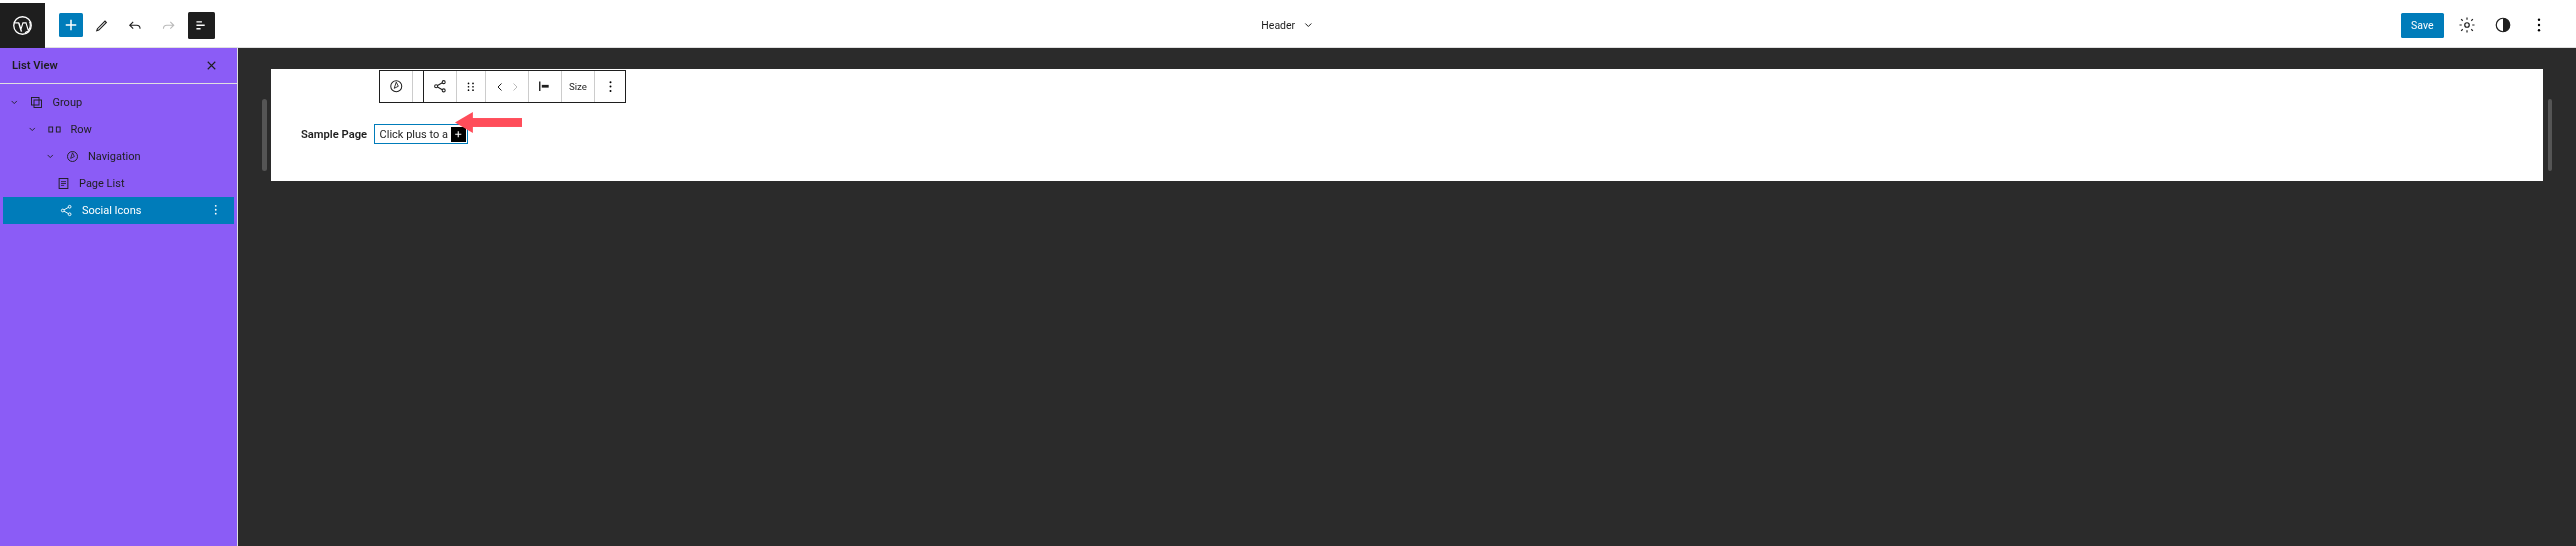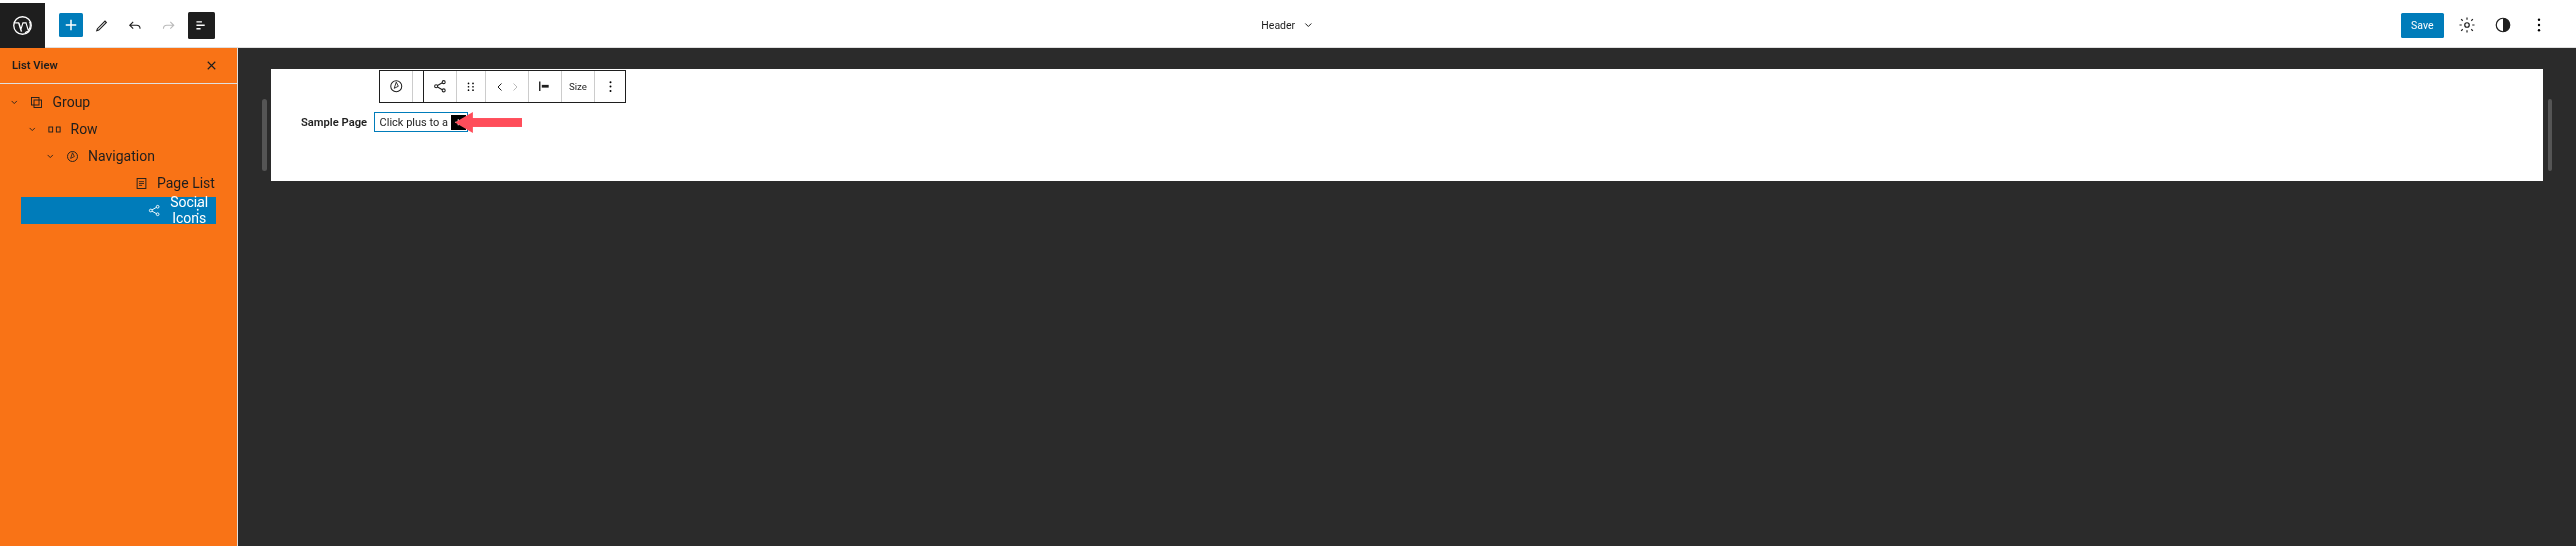--- a/index.html
+++ b/index.html
@@ -14,45 +14,45 @@
   .add-btn { width: 24px; height: 24px; background: #007cba; border-radius: 1.5px; display: flex; align-items: center; justify-content: center; color: #fff; }
   .add-btn svg { width: 18px; height: 18px; }
   .icon-btn { width: 27px; height: 27px; display: flex; align-items: center; justify-content: center; border-radius: 1.5px; background: transparent; }
   .icon-disabled { opacity: .3; }
   .listview-btn { background: #1e1e1e; color: #fff; }
   .topbar-center { position: absolute; left: 50%; transform: translateX(-50%); display: flex; align-items: center; gap: 7.5px; font-size: 10.5px; }
   .topbar-right { margin-left: auto; display: flex; align-items: center; gap: 9px; padding-right: 24px; }
   .save-btn { background: #007cba; color: #fff; padding: 6px 10.5px; border-radius: 1.5px; font-size: 10.5px; }
 
   
-  .sidebar { position: absolute; top: 48px; left: 0; width: 238px; bottom: 0; border-right: 0.7px solid #e0e0e0; background: #f97316; }
+  .sidebar { position: absolute; top: 48px; left: 0; width: 238px; bottom: 0; border-right: 0.7px solid #e0e0e0; background: #8b5cf6; }
   .sidebar-header { height: 36px; display: flex; align-items: center; padding: 0 12px; border-bottom: 0.7px solid #e0e0e0; font-weight: 600; font-size: 11.2px; }
   .sidebar-header .close { margin-left: auto; }
   .tree { padding: 4.5px 0; }
   .tree-row { height: 27px; display: flex; align-items: center; gap: 7.5px; padding-right: 7.5px; position: relative; }
   .tree-row .chev { width: 13.5px; display: flex; justify-content: center; }
   .tree-row .ico { width: 16.5px; display: flex; justify-content: center; }
-  .tree-row .lbl { font-size: 14px; }
+  .tree-row .lbl { font-size: 11px; }
   .depth-0 { padding-left: 7.5px; }
   .depth-1 { padding-left: 25.5px; }
   .depth-2 { padding-left: 43px; }
-  .depth-3 { padding-left: 112px; }
+  .depth-3 { padding-left: 34px; }
   .selected { background: #007cba; color: #fff; }
   .selected .kebab { color: #fff; }
-  .selected-row-container { margin: 0 21px; border-radius: 1.5px; text-align: center; }
+  .selected-row-container { margin: 0 3px; border-radius: 1.5px; text-align: center; }
   .kebab { position: absolute; right: 9px; width: 18px; height: 18px; display:flex; align-items:center; justify-content:center; }
 
   
   .editor { position: absolute; top: 48px; left: 238px; right: 0; bottom: 0; background: #2b2b2b; }
   .canvas-wrap { position: absolute; top: 21px; left: 33px; right: 33px; height: 112px; }
   .resize-left, .resize-right { position: absolute; top: 30px; width: 4.5px; height: 72px; background: #555; border-radius: 3px; }
   .resize-left { left: -9px; }
   .resize-right { right: -9px; }
   .page-surface { position: absolute; inset: 0; background: #fff; }
-  .header-content { padding: 43px 30px 0 30px; display: flex; align-items: center; gap: 7px; font-size: 11.2px; }
+  .header-content { padding: 55px 30px 0 30px; display: flex; align-items: center; gap: 7px; font-size: 11.2px; }
   .header-content .sample { font-weight: 600; }
   .social-placeholder { display: inline-flex; align-items: center; border: 0.7px solid #007cba; padding: 1.5px 1.5px 1.5px 4.5px; font-size: 11px; background: #fff; }
   .social-plus { width: 15px; height: 15px; background: #000; color: #fff; display: inline-flex; align-items: center; justify-content: center; margin-left: 3px; }
 
   
   .block-toolbar { position: absolute; top: 1px; left: 108px; display: flex; align-items: stretch; height: 33px; background: #fff; border: 0.7px solid #1e1e1e; }
   .block-toolbar .cell { display: flex; align-items: center; justify-content: center; padding: 0 7.5px; border-right: 0.7px solid #ccc; gap: 3px; }
   .block-toolbar .cell:last-child { border-right: none; }
   .pair-spacer { width: 4.5px; }
   .detached { margin-left: 6px; }

